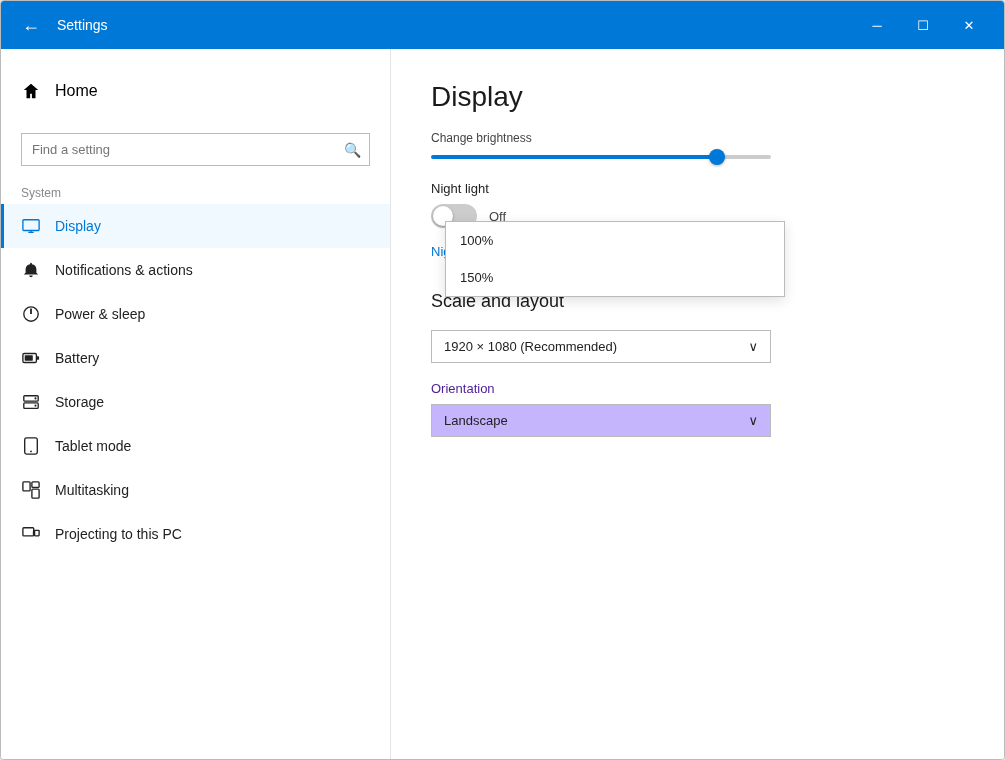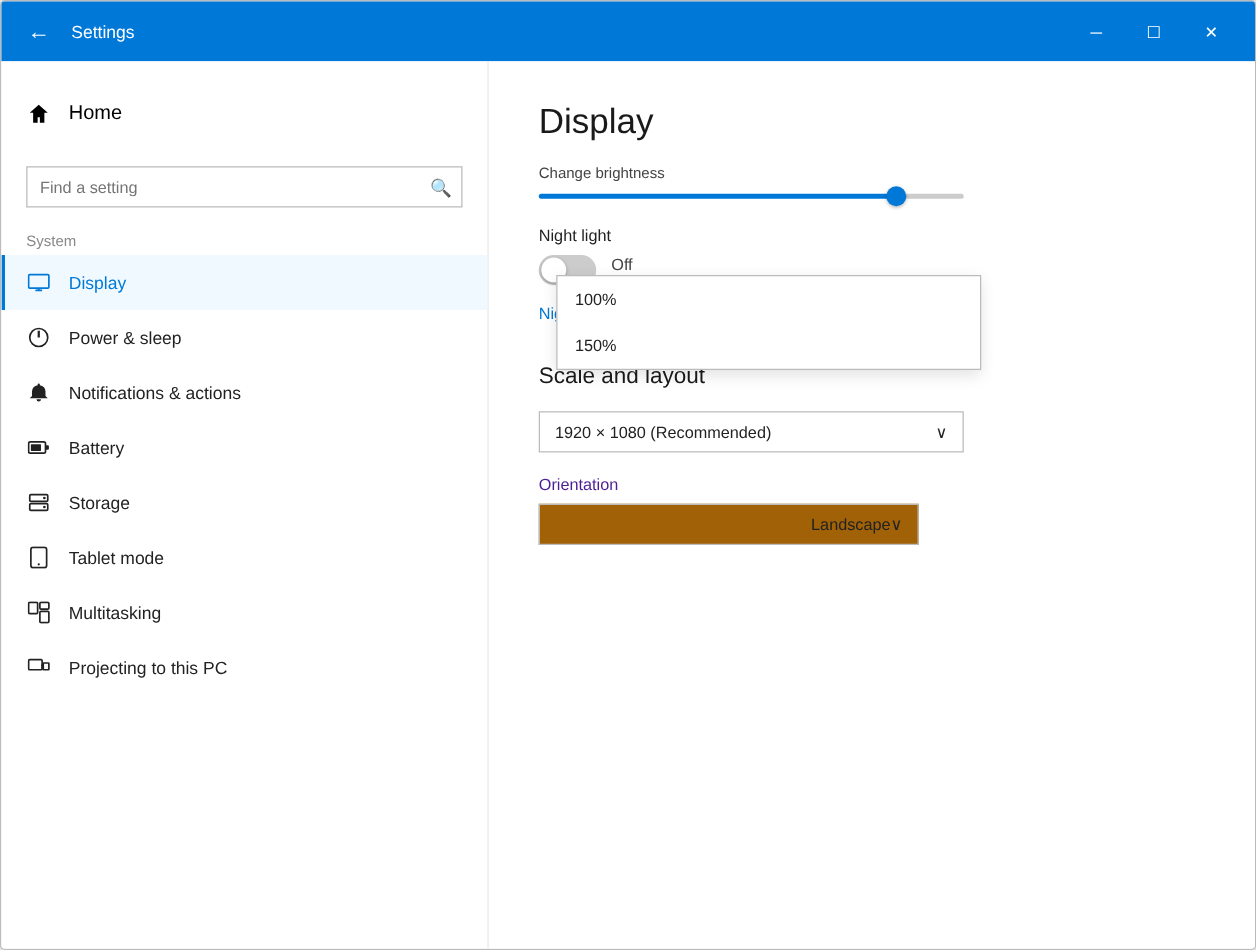--- a/index.html
+++ b/index.html
@@ -193,20 +193,21 @@
     .night-light-section {
       margin-bottom: 6px;
     }
     .night-light-label {
       font-size: 13px;
       color: #222;
       margin-bottom: 8px;
     }
     .toggle-row {
       display: flex;
+      align-items: center;
       gap: 12px;
       margin-bottom: 14px;
     }
     .toggle {
       width: 46px;
       height: 24px;
       background: #ccc;
       border-radius: 12px;
       position: relative;
       cursor: pointer;
@@ -281,27 +282,27 @@
       font-size: 13px;
       color: #222;
       margin-bottom: 18px;
     }
     .orientation-label {
       font-size: 13px;
       color: #4c1d95;
       margin-bottom: 8px;
     }
     .orientation-dropdown {
-      width: 304px;
+      width: 340px;
       padding: 8px 12px;
       border: 1px solid #bbb;
-      background: #a16207;
-      display: flex;
-      align-items: center;
-      justify-content: flex-end;
+      background: #c4b5fd;
+      display: flex;
+      align-items: center;
+      justify-content: space-between;
       cursor: pointer;
       font-size: 13px;
       color: #222;
     }
 
     
     svg { fill: currentColor; }
   </style>
 </head>
 <body>
@@ -344,34 +345,34 @@
             <line x1="7" y1="17" x2="13" y2="17" stroke="currentColor" stroke-width="1.5"></line>
             <line x1="10" y1="15" x2="10" y2="17" stroke="currentColor" stroke-width="1.5"></line>
           </svg>
         </span>
         <span>Display</span>
       </div>
 
       <div class="nav-item">
         <span class="nav-icon">
           <svg width="18" height="18" viewBox="0 0 20 20">
+            <path d="M10 2a1 1 0 011 1v.5A6 6 0 0116 9v4l2 2H2l2-2V9a6 6 0 015-5.5V3a1 1 0 011-1zm0 16a2 2 0 002-2H8a2 2 0 002 2z"></path>
+          </svg>
+        </span>
+        <span>Notifications &amp; actions</span>
+      </div>
+
+      <div class="nav-item">
+        <span class="nav-icon">
+          <svg width="18" height="18" viewBox="0 0 20 20">
             <circle cx="10" cy="10" r="8" fill="none" stroke="currentColor" stroke-width="1.5"></circle>
             <line x1="10" y1="4" x2="10" y2="10" stroke="currentColor" stroke-width="2"></line>
           </svg>
         </span>
         <span>Power &amp; sleep</span>
-      </div>
-
-      <div class="nav-item">
-        <span class="nav-icon">
-          <svg width="18" height="18" viewBox="0 0 20 20">
-            <path d="M10 2a1 1 0 011 1v.5A6 6 0 0116 9v4l2 2H2l2-2V9a6 6 0 015-5.5V3a1 1 0 011-1zm0 16a2 2 0 002-2H8a2 2 0 002 2z"></path>
-          </svg>
-        </span>
-        <span>Notifications &amp; actions</span>
       </div>
 
       <div class="nav-item">
         <span class="nav-icon">
           <svg width="18" height="18" viewBox="0 0 20 18">
             <rect x="1" y="4" width="15" height="10" rx="1.5" fill="none" stroke="currentColor" stroke-width="1.5"></rect>
             <rect x="16" y="7" width="3" height="4" rx="1"></rect>
             <rect x="3" y="6" width="9" height="6" rx="0.5" fill="currentColor"></rect>
           </svg>
         </span>

